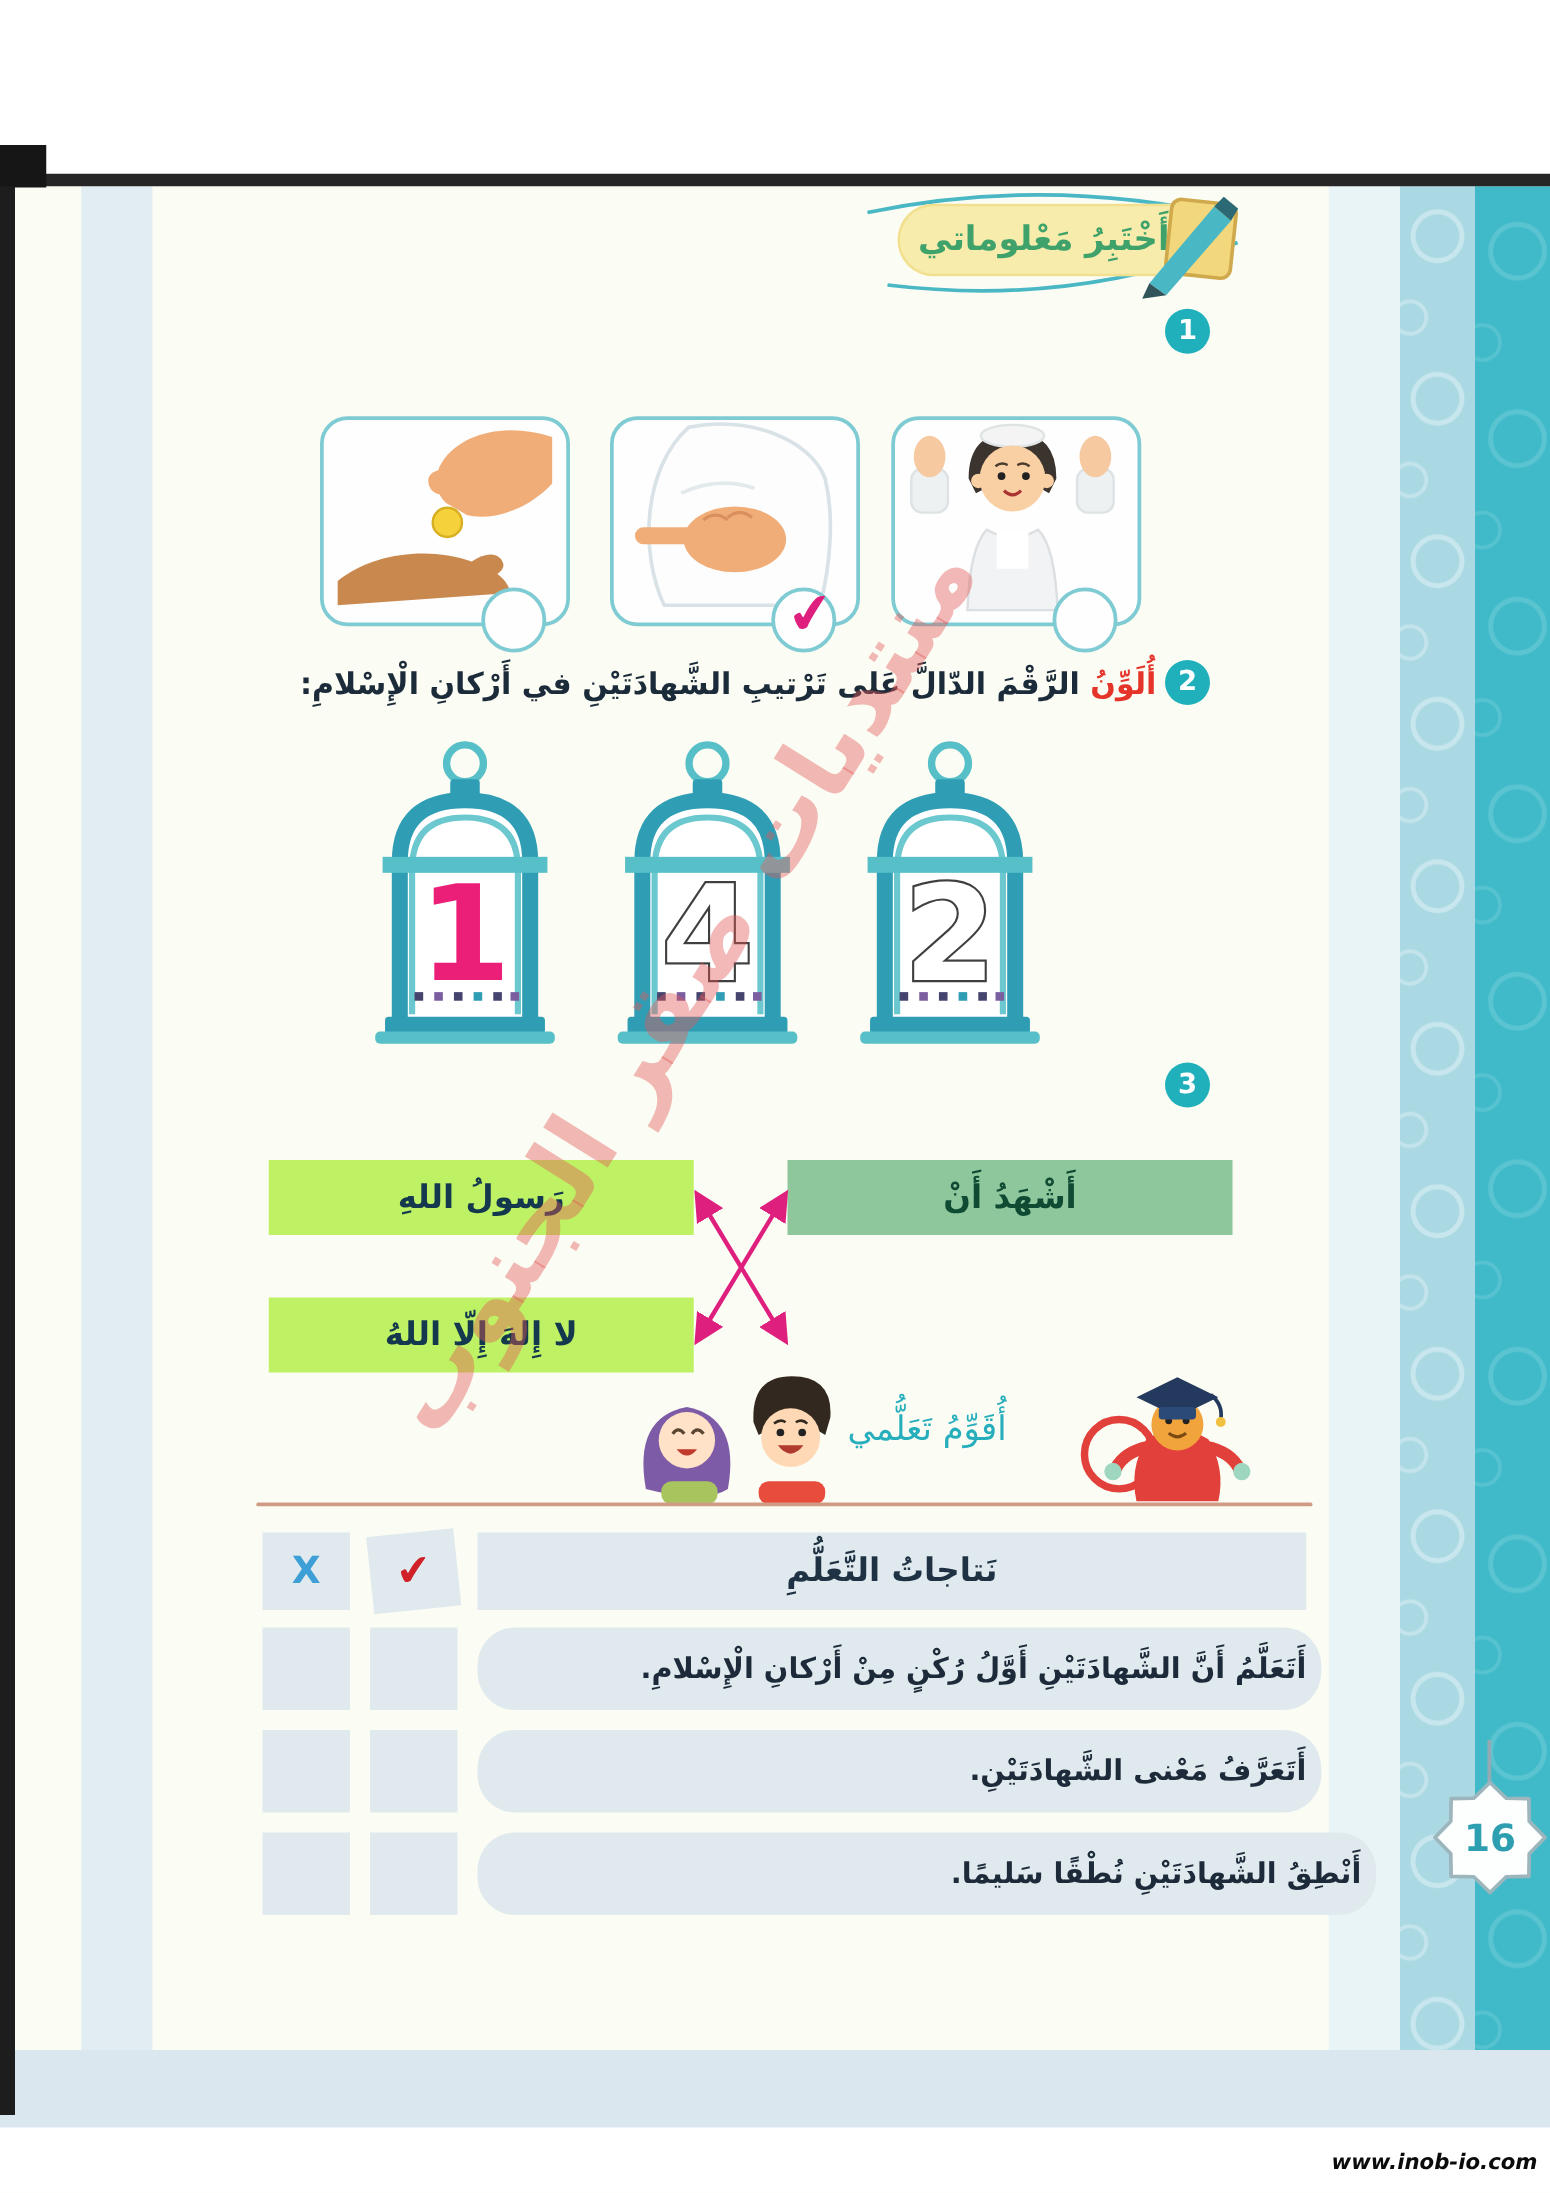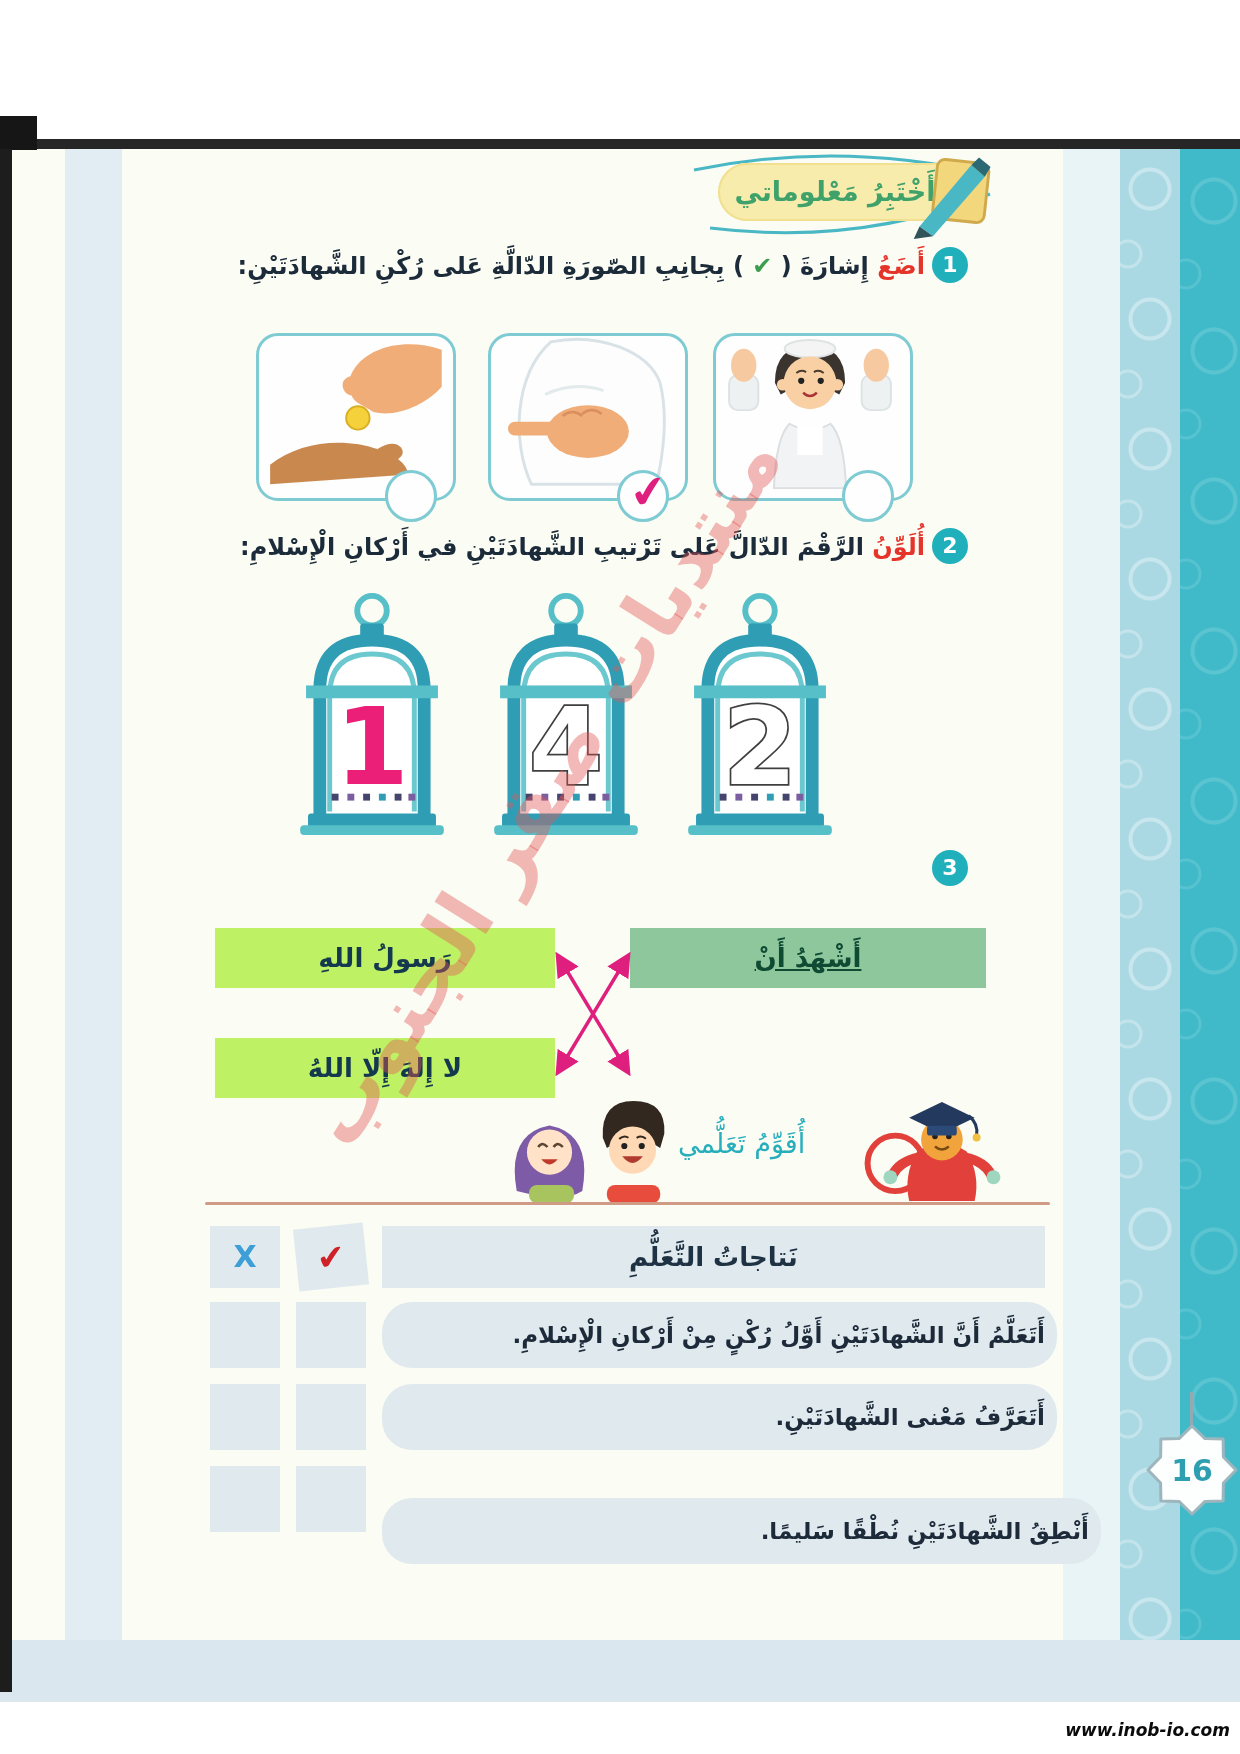--- a/index.html
+++ b/index.html
@@ -95,21 +95,20 @@
   <div class="abs banner"></div>
   <div class="abs banner-title">أَخْتَبِرُ مَعْلوماتي</div>
   <svg class="abs" style="left:908px;top:144px;" width="96" height="96" viewBox="0 0 100 100">
     <rect x="28" y="18" width="54" height="62" rx="8" fill="#f2d77d" stroke="#cfa94c" stroke-width="3" transform="rotate(6 55 49)"></rect>
     <polygon points="12,86 66,22 80,34 26,96" fill="#49b7c4"></polygon>
     <polygon points="66,22 80,34 86,24 74,14" fill="#2b6a74"></polygon>
     <polygon points="12,86 26,96 6,99" fill="#31535a"></polygon>
   </svg>
 
   <div class="abs qbadge" style="left:932px;top:247px;">1</div>
-  <div class="abs qtext" style="left:235px;top:252px;width:690px;"><span class="lead">أَضَعُ</span><span> إِشارَةَ ( </span><span class="green-check">✔</span><span> ) بِجانِبِ الصّورَةِ الدّالَّةِ عَلى رُكْنِ الشَّهادَتَيْنِ:</span></div>
 
   <div class="abs pcard" style="left:256px;">
     <svg width="188" height="156" viewBox="0 0 190 160">
       <path d="M186 14 C150 2 112 10 96 34 C88 46 90 60 99 68 L116 78 C140 84 170 70 186 52 Z" fill="#f1ad77"></path>
       <path d="M99 40 q-18 2 -14 14 q4 10 18 6 Z" fill="#f1ad77"></path>
       <circle cx="100" cy="84" r="12" fill="#f5d23c" stroke="#d8ae22" stroke-width="2"></circle>
       <path d="M10 132 C40 108 86 104 120 116 C140 122 150 132 152 142 L10 152 Z" fill="#c9894e"></path>
       <path d="M120 116 q16 -10 24 -2 q6 8 -6 14 Z" fill="#c9894e"></path>
     </svg>
     <div class="notch"></div>
@@ -199,21 +198,21 @@
         <rect x="98" y="206" width="7" height="7"></rect>
         <rect x="112" y="206" width="7" height="7" fill="#7a5ea0"></rect>
       </g>
     <rect x="10" y="226" width="130" height="14" rx="3" fill="#2f9db4"></rect>
     <rect x="2" y="238" width="146" height="10" rx="4" fill="#57bfc7"></rect>
     <text x="75" y="196" text-anchor="middle" class="lantern-num num-outline">2</text>
   </svg>
 
   <div class="abs qbadge" style="left:932px;top:850px;">3</div>
 
-  <div class="abs mbox mgreen" style="top:928px;text-decoration:underline;">أَشْهَدُ أَنْ</div>
+  <div class="abs mbox mgreen" style="top:928px;">أَشْهَدُ أَنْ</div>
   <div class="abs mbox mblue" style="top:928px;">رَسولُ اللهِ</div>
   <div class="abs mbox mblue" style="top:1038px;">لا إِلهَ إِلّا اللهُ</div>
   <svg class="abs" style="left:552px;top:924px;" width="82" height="180">
     <defs>
       <marker id="arr" viewBox="0 0 10 10" refX="8" refY="5" markerWidth="7" markerHeight="7" orient="auto-start-reverse">
         <path d="M0 0 L10 5 L0 10 z" fill="#df1f7e"></path>
       </marker>
     </defs>
     <line x1="76" y1="32" x2="6" y2="148" stroke="#df1f7e" stroke-width="3.5" marker-start="url(#arr)" marker-end="url(#arr)"></line>
     <line x1="6" y1="32" x2="76" y2="148" stroke="#df1f7e" stroke-width="3.5" marker-start="url(#arr)" marker-end="url(#arr)"></line>
@@ -259,21 +258,21 @@
   <div class="abs tcell cell-small" style="left:210px;top:1302px;height:66px;"></div>
   <div class="abs tcell cell-small" style="left:296px;top:1302px;height:66px;"></div>
   <div class="abs tcell cell-wide t-row-text" style="top:1302px;height:66px;line-height:66px;">أَتَعَلَّمُ أَنَّ الشَّهادَتَيْنِ أَوَّلُ رُكْنٍ مِنْ أَرْكانِ الْإِسْلامِ.</div>
 
   <div class="abs tcell cell-small" style="left:210px;top:1384px;height:66px;"></div>
   <div class="abs tcell cell-small" style="left:296px;top:1384px;height:66px;"></div>
   <div class="abs tcell cell-wide t-row-text" style="top:1384px;height:66px;line-height:66px;">أَتَعَرَّفُ مَعْنى الشَّهادَتَيْنِ.</div>
 
   <div class="abs tcell cell-small" style="left:210px;top:1466px;height:66px;"></div>
   <div class="abs tcell cell-small" style="left:296px;top:1466px;height:66px;"></div>
-  <div class="abs tcell cell-wide t-row-text" style="top:1498px;height:66px;line-height:66px;padding-left:44px;">أَنْطِقُ الشَّهادَتَيْنِ نُطْقًا سَليمًا.</div>
+  <div class="abs tcell cell-wide t-row-text" style="top:1466px;height:66px;line-height:66px;padding-left:44px;">أَنْطِقُ الشَّهادَتَيْنِ نُطْقًا سَليمًا.</div>
 
   <div class="abs badge-string"></div>
   <svg class="abs" style="left:1146px;top:1424px;" width="92" height="92" viewBox="0 0 92 92">
     <polygon points="46,2 59,14.6 77.1,14.9 77.4,33 90,46 77.4,59 77.1,77.1 59,77.4 46,90 33,77.4 14.9,77.1 14.6,59 2,46 14.6,33 14.9,14.9 33,14.6" fill="#fdfefe" stroke="#9db6bd" stroke-width="3" stroke-linejoin="round"></polygon>
     <text x="46" y="57" text-anchor="middle" font-size="30" font-weight="bold" fill="#2e9fb0">16</text>
   </svg>
 
   <div class="abs watermark">منتديات صقر الجنوب</div>
   <div class="abs footer-url">www.inob-io.com</div>
 

